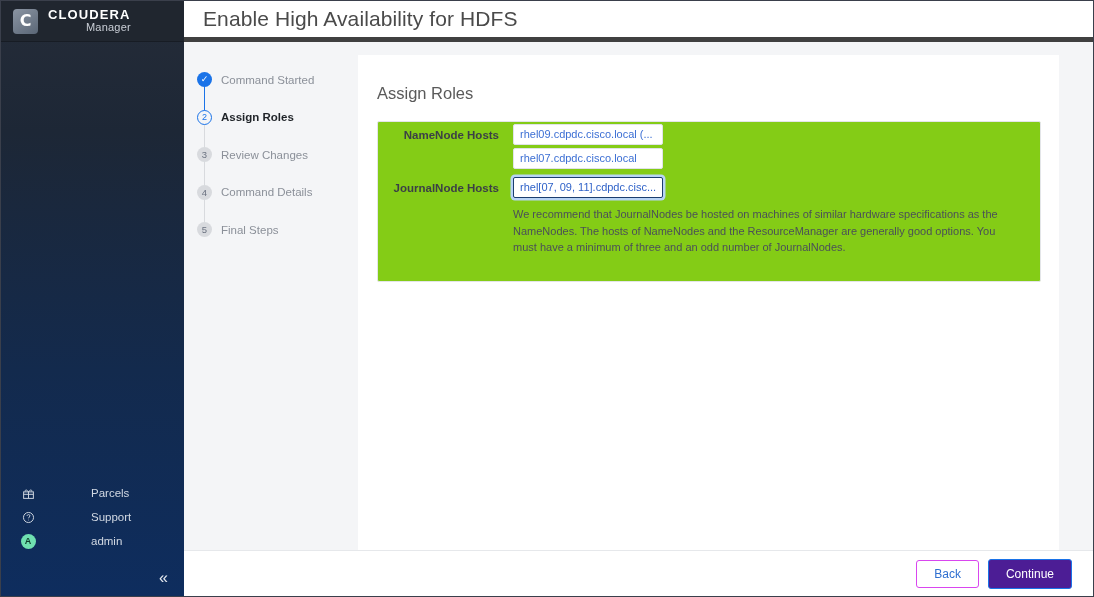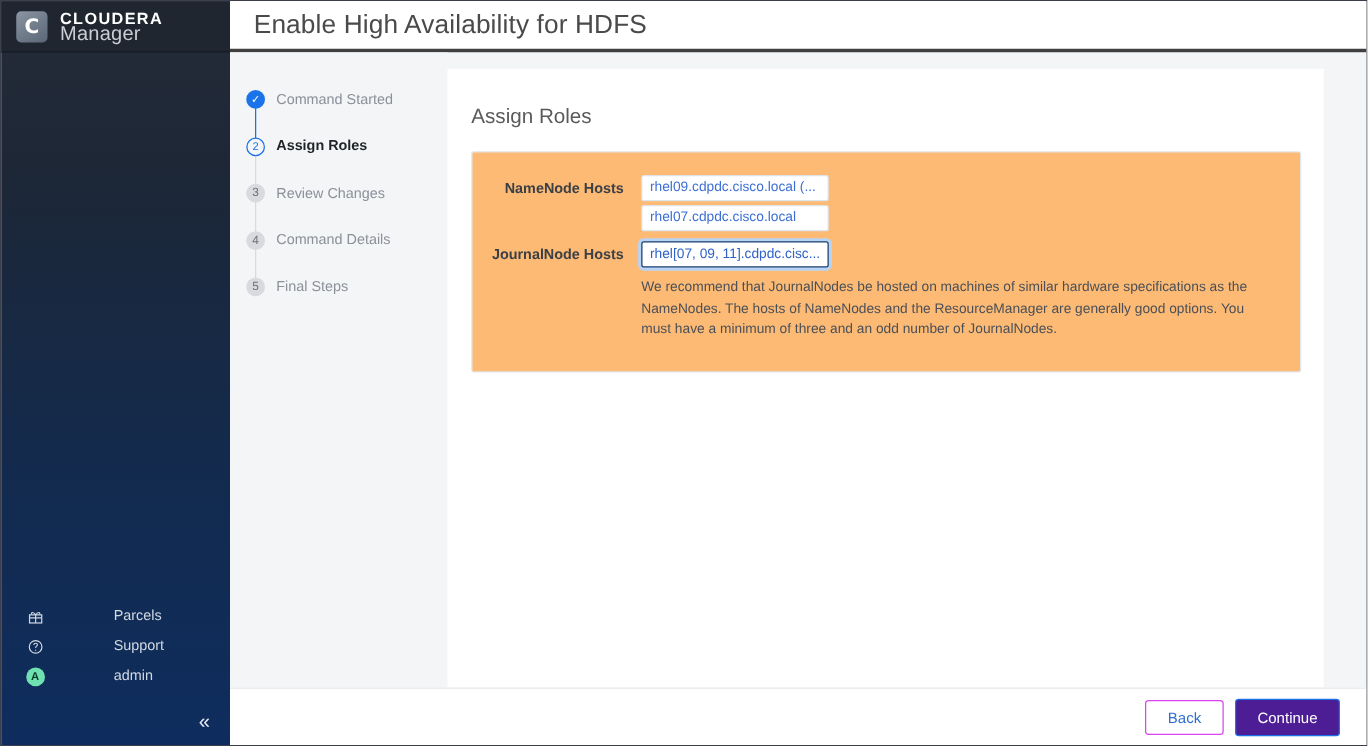--- a/index.html
+++ b/index.html
@@ -54,21 +54,21 @@
     font-weight: bold;
     line-height: 1;
     font-family: "DejaVu Sans", sans-serif;
   }
   .brand-text { display: flex; flex-direction: column; justify-content: center; }
   .brand-top {
     color: #ffffff; font-size: 13px; font-weight: bold;
     letter-spacing: 1.1px; line-height: 12px;
   }
   .brand-bottom {
-    color: #c9ced6; font-size: 16px; line-height: 13px; letter-spacing: .2px;
+    color: #c9ced6; font-size: 11px; line-height: 13px; letter-spacing: .2px; margin-left: 38px;
   }
 
   .sidebar-spacer { flex: 1 1 auto; }
 
   .sidebar-nav {
     padding-bottom: 6px;
   }
   .nav-item {
     display: flex;
     align-items: center;
@@ -119,21 +119,21 @@
     min-width: 0;
     background: #ffffff;
   }
   .topbar {
     height: 41px;
     flex: 0 0 41px;
     background: #ffffff;
     display: flex;
     align-items: center;
     padding-left: 19px;
-    border-bottom: 3px solid #404040;
+    border-bottom: 5px solid #404040;
     box-sizing: border-box;
   }
   .page-title {
     font-size: 21px;
     color: #4a4a4a;
     font-weight: normal;
     letter-spacing: .1px;
   }
 
   .body-area {
@@ -210,23 +210,23 @@
   }
   .section-title {
     font-size: 16.5px;
     color: #5a5a5a;
     font-weight: normal;
     margin: 0 0 18px 0;
   }
   .form-box {
     border: 1px solid #e3e5e8;
     border-radius: 2px;
-    padding: 18px 0 20px 0;
+    padding: 2px 0 20px 0;
     margin-right: 18px;
-    background: #fdba74;
+    background: #84cc16;
   }
   .form-row {
     display: flex;
     align-items: flex-start;
     margin-bottom: 5px;
   }
   .form-label {
     width: 135px;
     flex: 0 0 135px;
     text-align: right;

